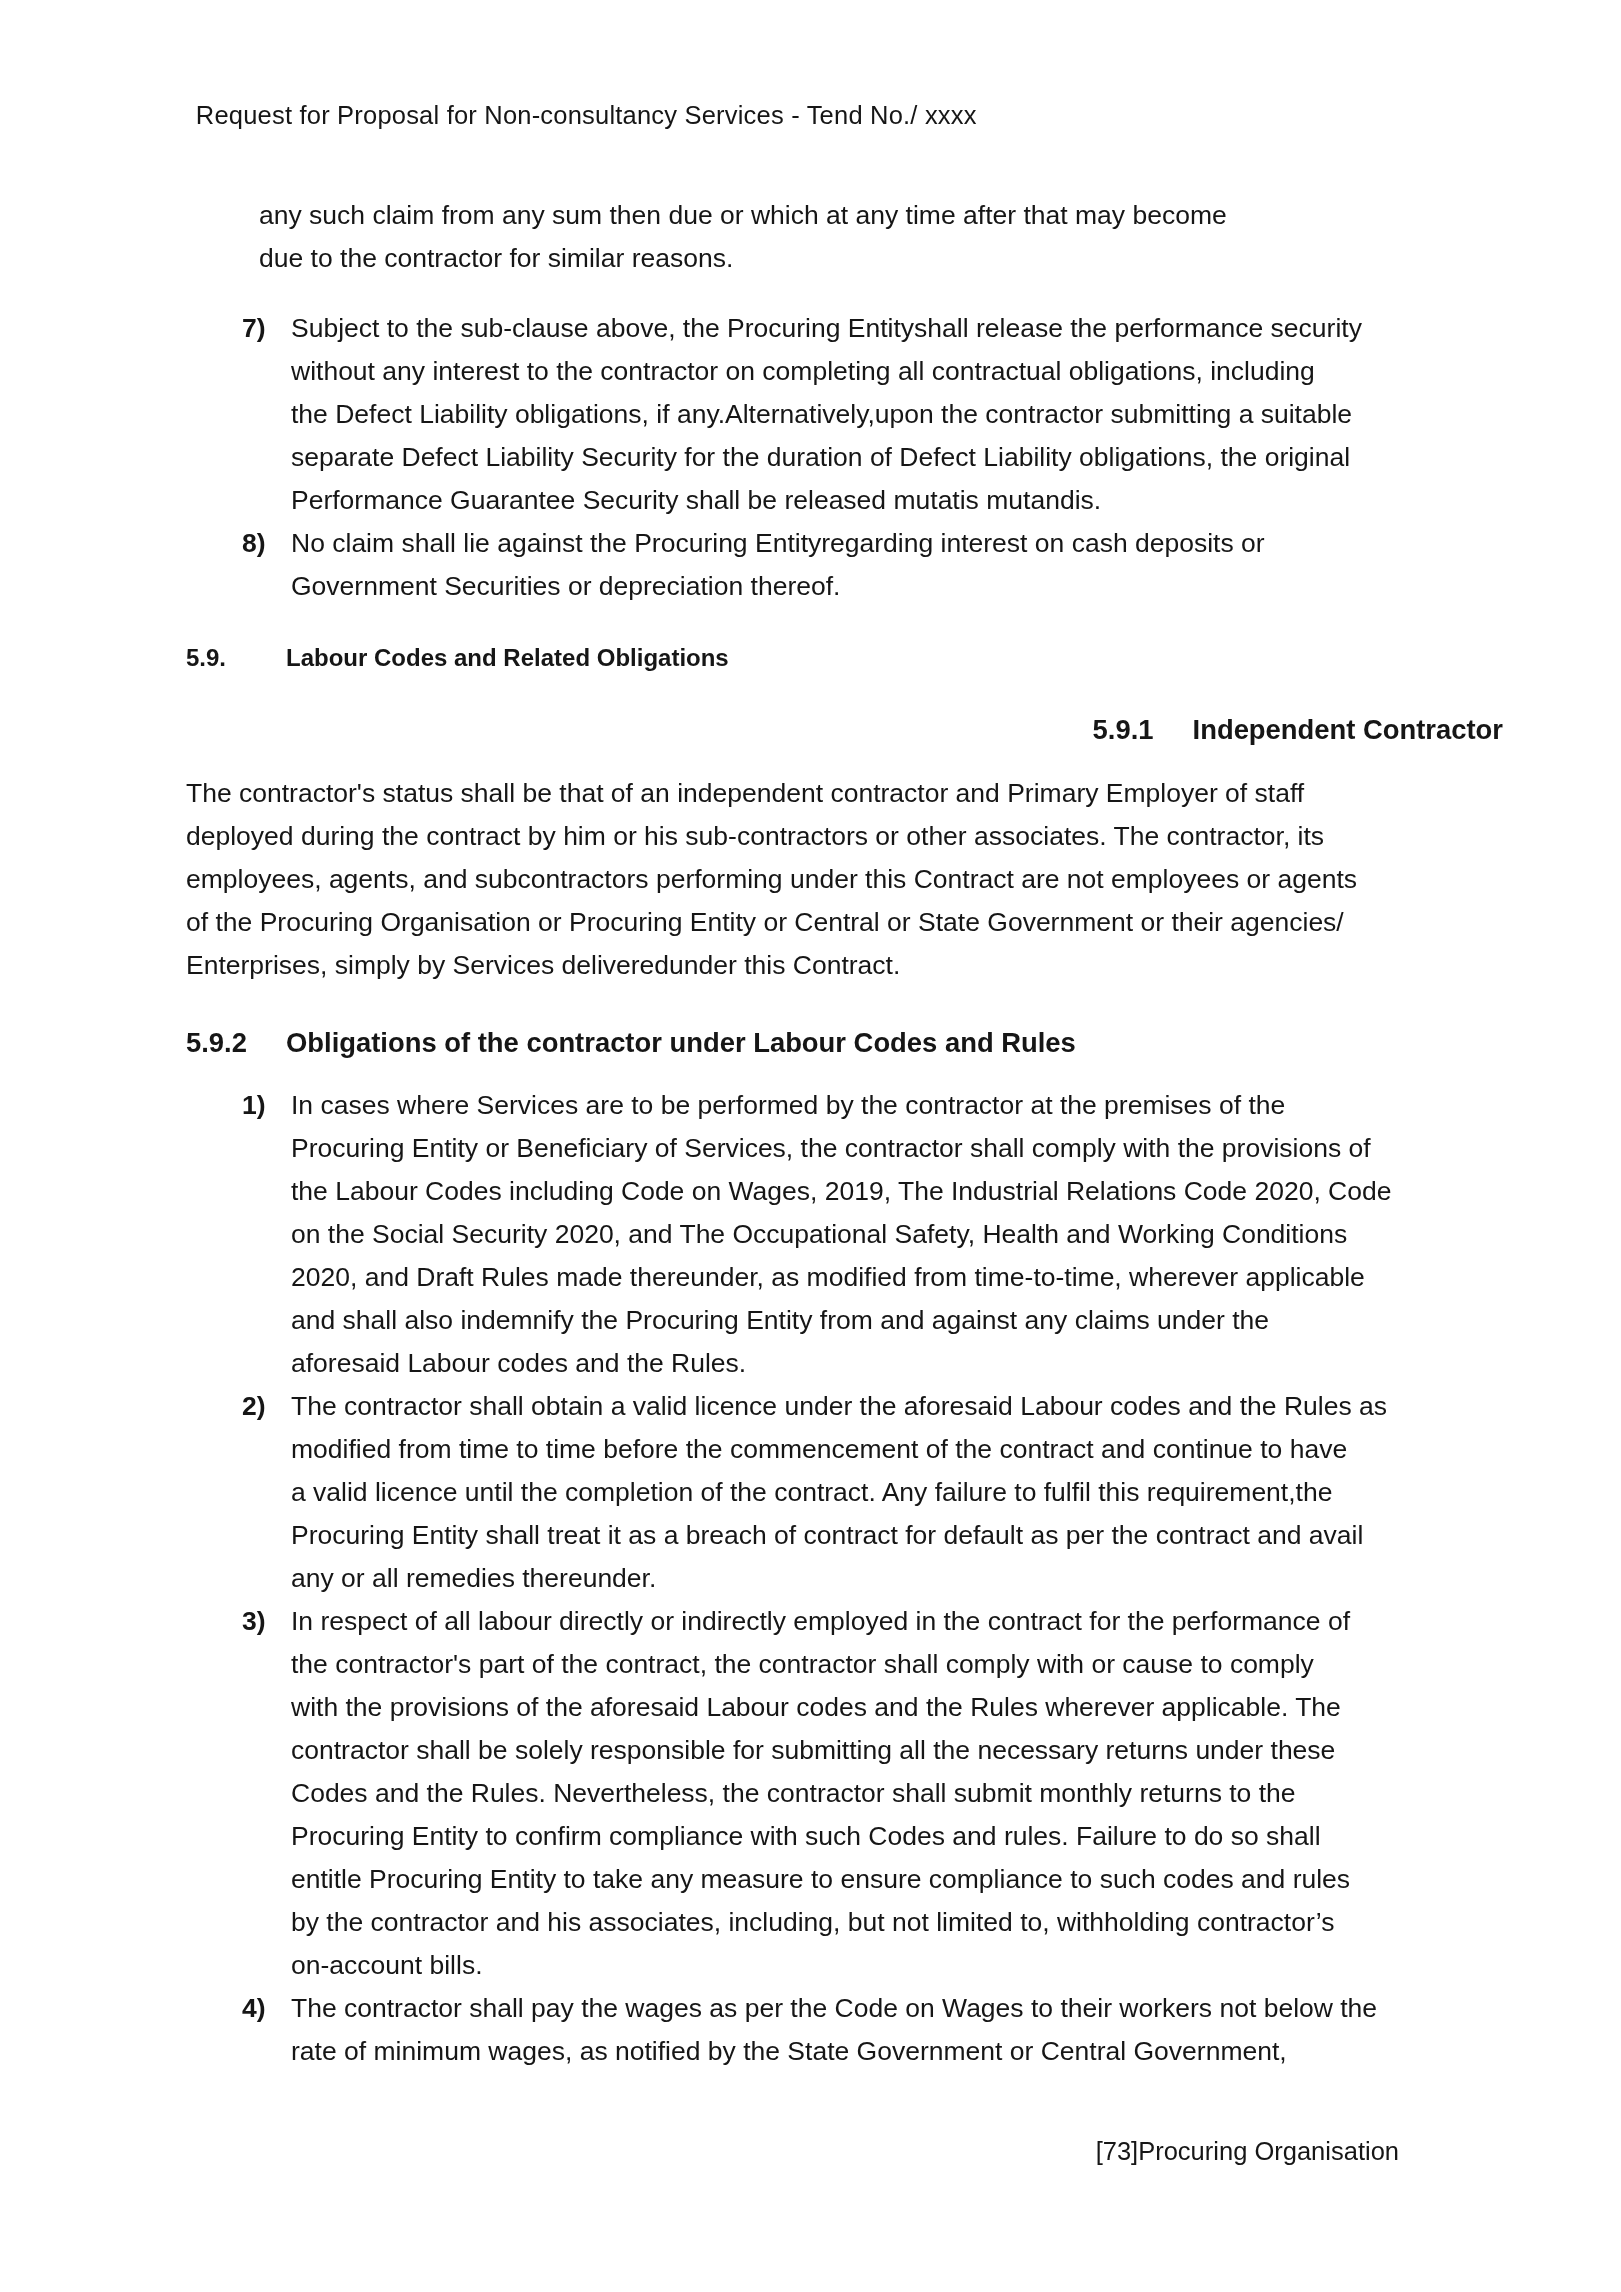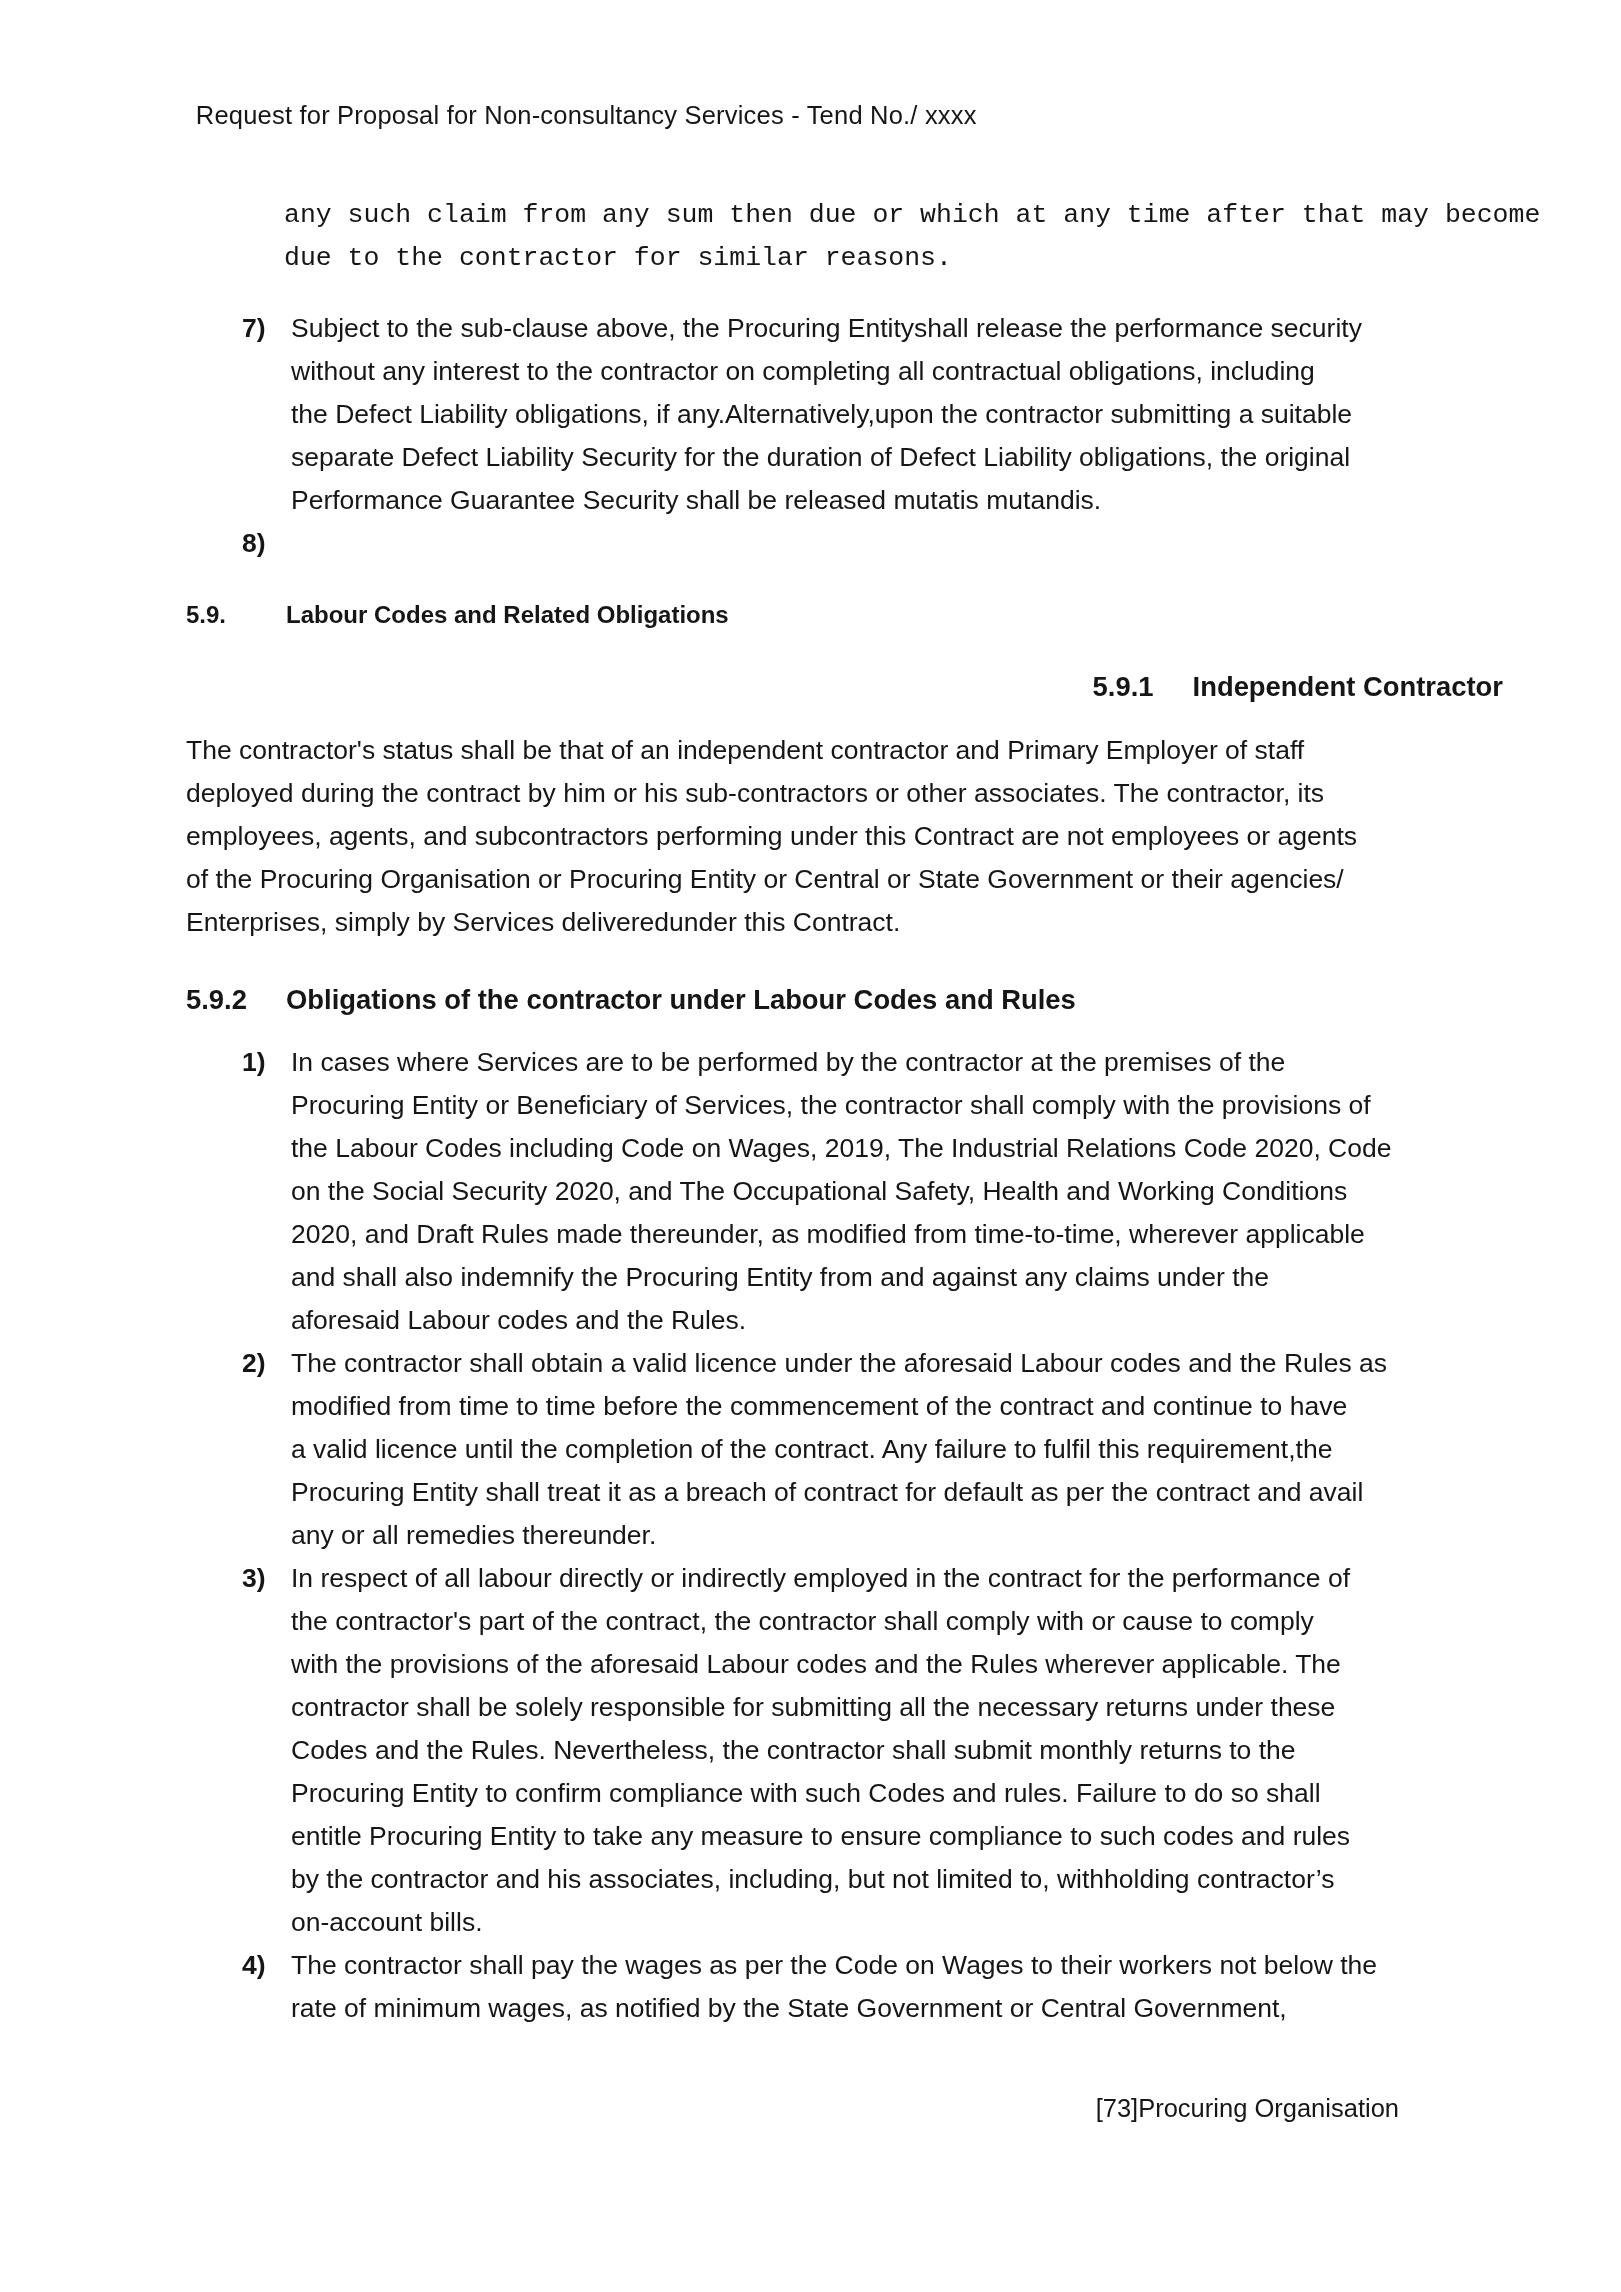--- a/index.html
+++ b/index.html
@@ -18,22 +18,21 @@
   }
   .para { white-space: pre; }
   .header-line {
     font-size: 25.5px;
     line-height: 43px;
     margin-left: 9.8px;
     letter-spacing: 0.2px;
   }
   .carryover {
     margin-top: 57px;
-    margin-left: 98px;
-    font-family: Liberation Mono, monospace;
+    margin-left: 73px;
   }
   .olist { margin-top: 26.5px; margin-left: 56px; }
   .olist-b { margin-top: 19.6px; margin-left: 56px; }
   .li { display: flex; align-items: flex-start; }
   .li .num {
     flex: none;
     width: 49px;
     font-weight: bold;
   }
   .h1 {
@@ -80,20 +79,22 @@
     <div class="li">
       <span class="num">7)</span>
       <div class="para">Subject to the sub-clause above, the Procuring Entityshall release the performance security
 without any interest to the contractor on completing all contractual obligations, including
 the Defect Liability obligations, if any.Alternatively,upon the contractor submitting a suitable
 separate Defect Liability Security for the duration of Defect Liability obligations, the original
 Performance Guarantee Security shall be released mutatis mutandis.</div>
     </div>
     <div class="li">
       <span class="num">8)</span>
+      <div class="para">No claim shall lie against the Procuring Entityregarding interest on cash deposits or
+Government Securities or depreciation thereof.</div>
     </div>
   </div>
 
   <div class="h1">
     <span class="hnum">5.9.</span>
     <span>Labour Codes and Related Obligations</span>
   </div>
 
   <div class="h2 h2-591">
     <span class="hnum">5.9.1</span>

